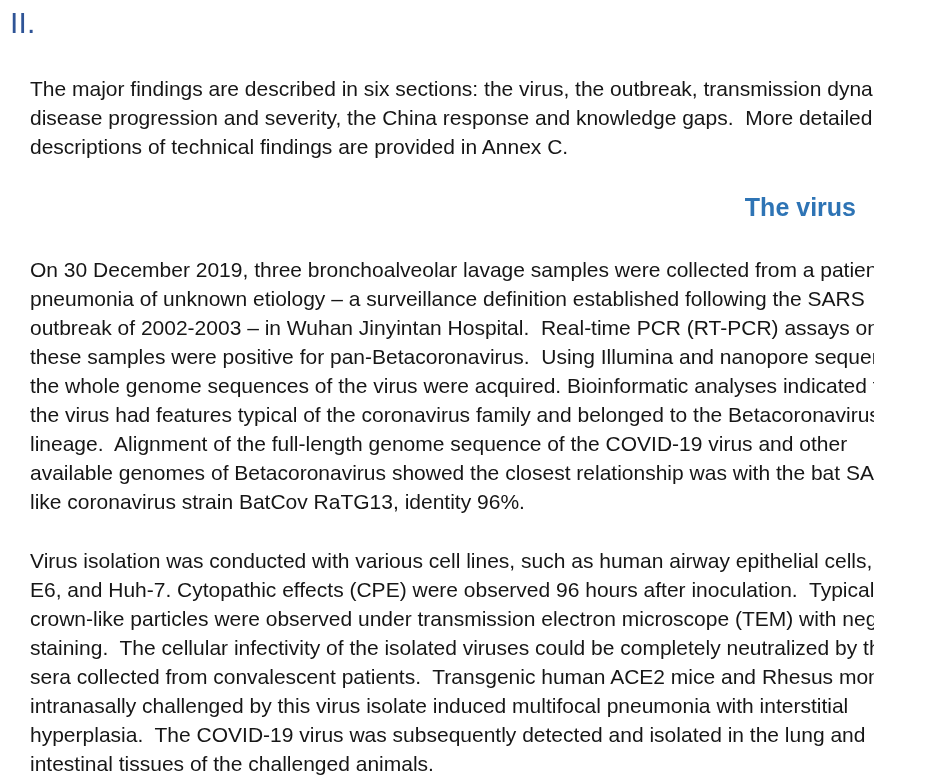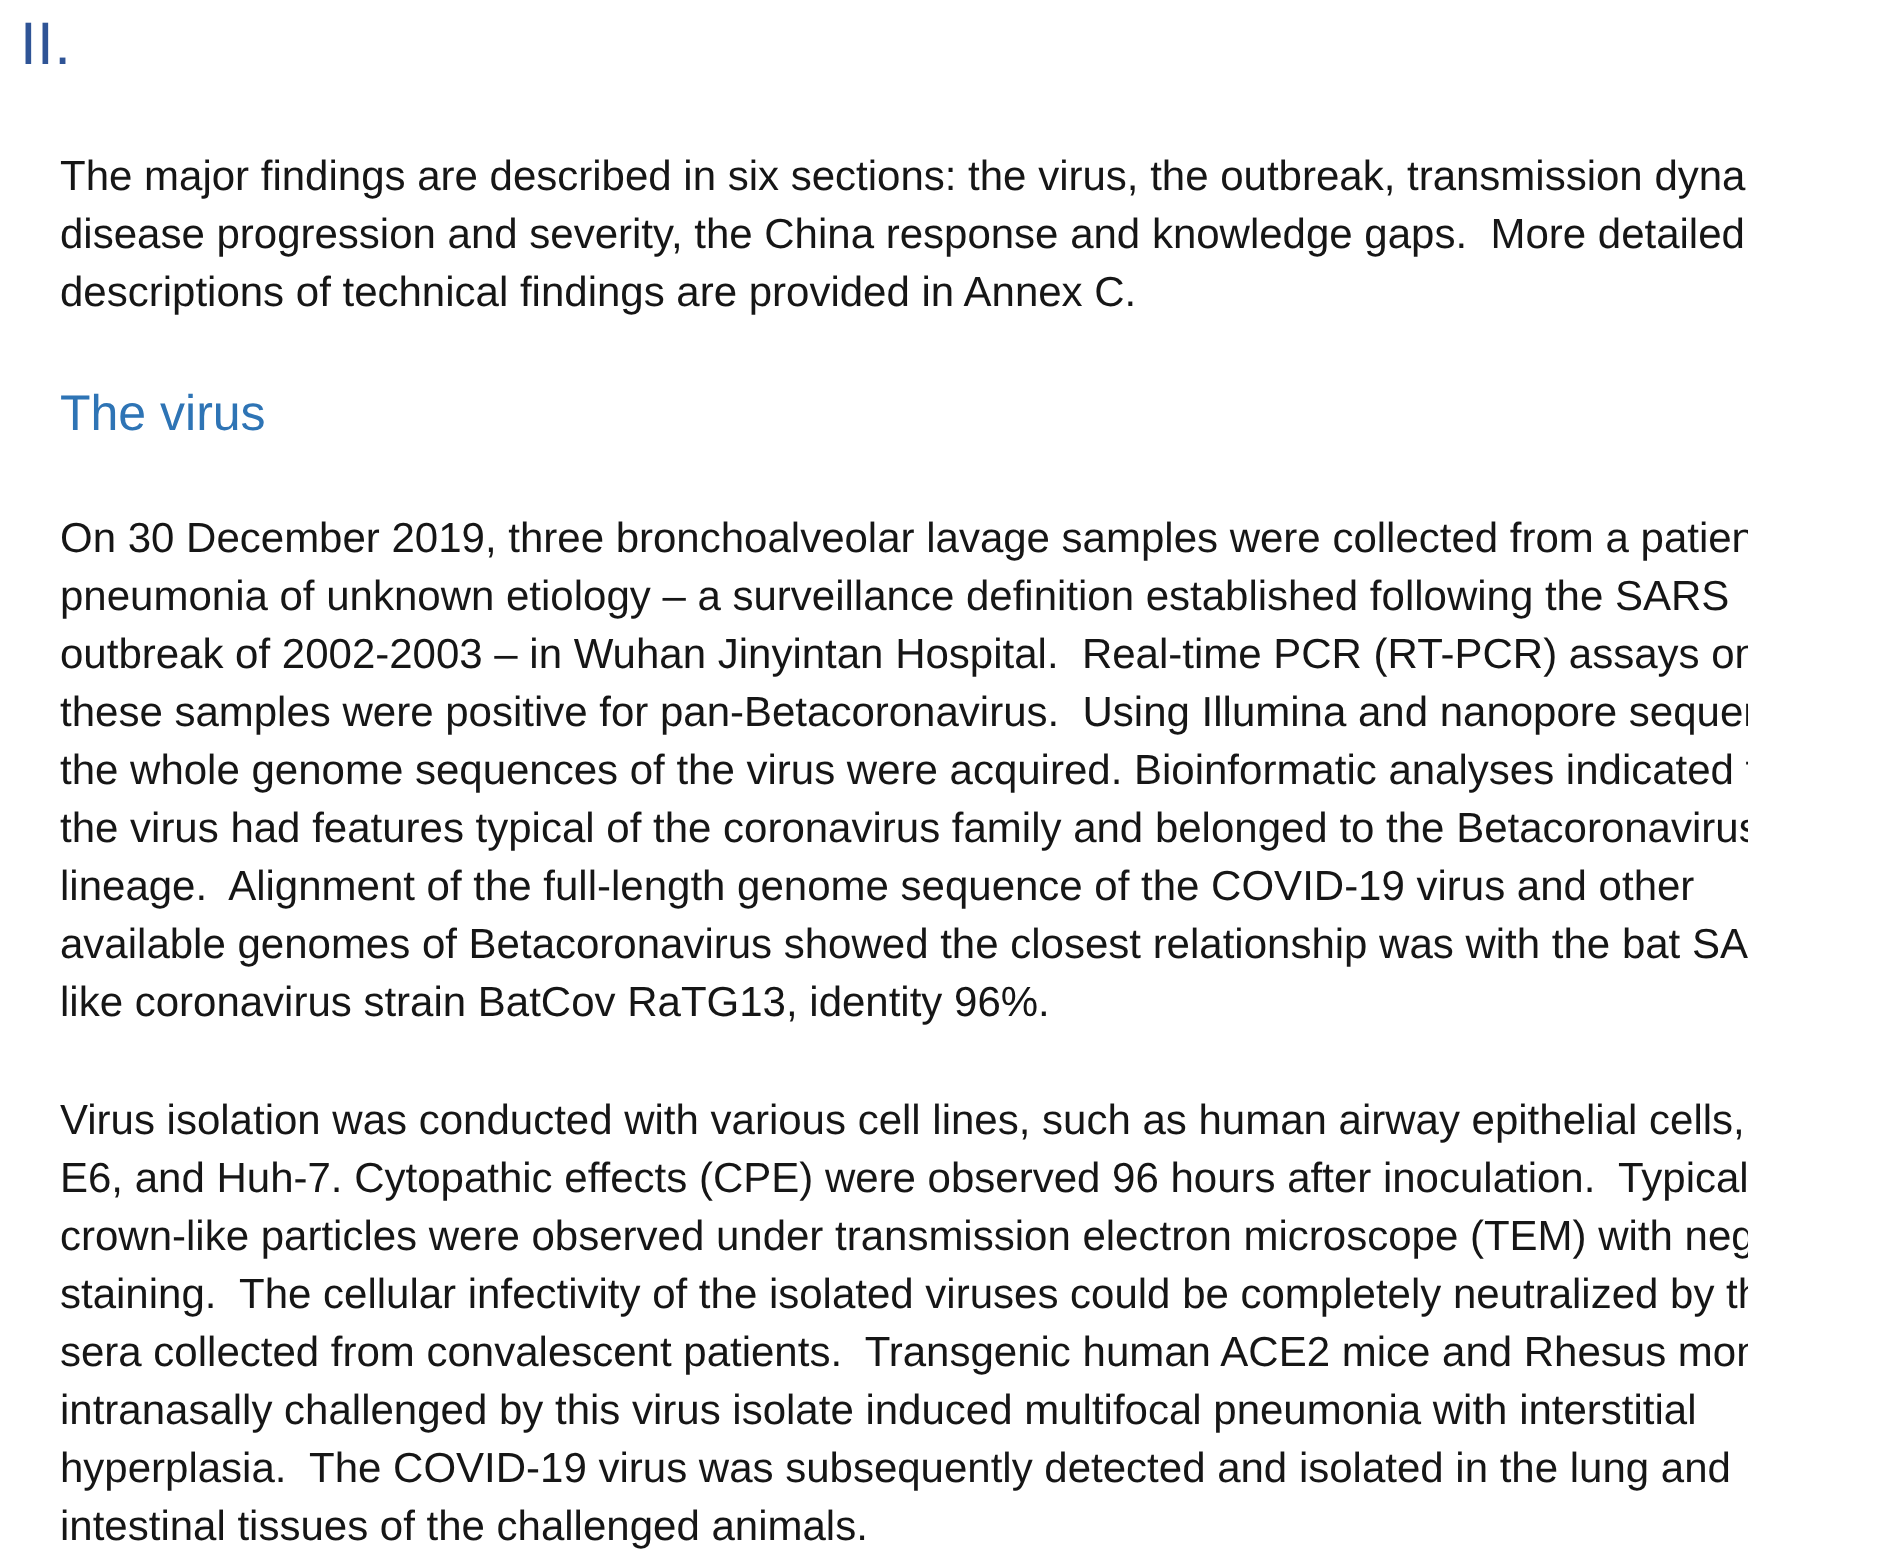--- a/index.html
+++ b/index.html
@@ -26,22 +26,23 @@
     display: flex;
     align-items: baseline;
   }
   h1.section-heading .h1-num {
     display: inline-block;
     width: 62px;
   }
   h2.subsection-heading {
     margin: 32px 0 33px 20px;
     font-size: 25px;
-    font-weight: 400;
+    font-weight: 700;
     color: #2E74B5;
+    text-align: right;
   }
   p.body {
     margin: 0 0 30px 20px;
     width: 902px;
     font-size: 21px;
     line-height: 29px;
     color: #161616;
     white-space: pre-wrap;
   }
 </style>

